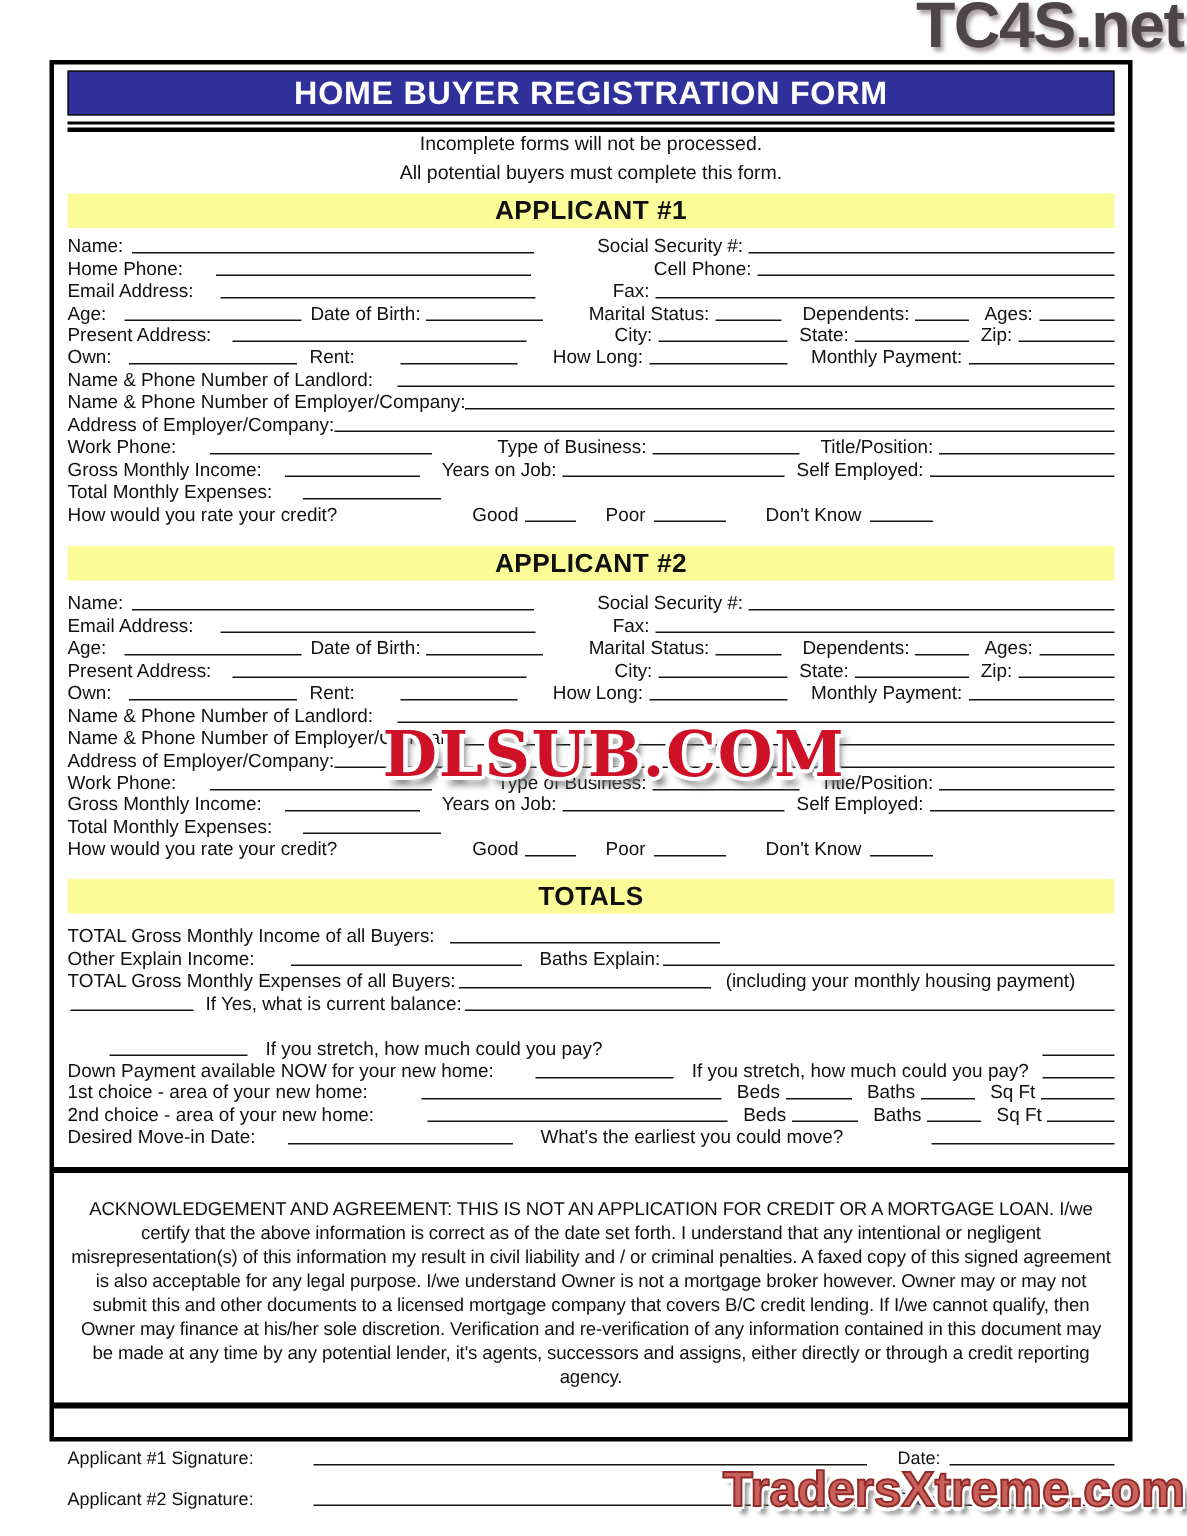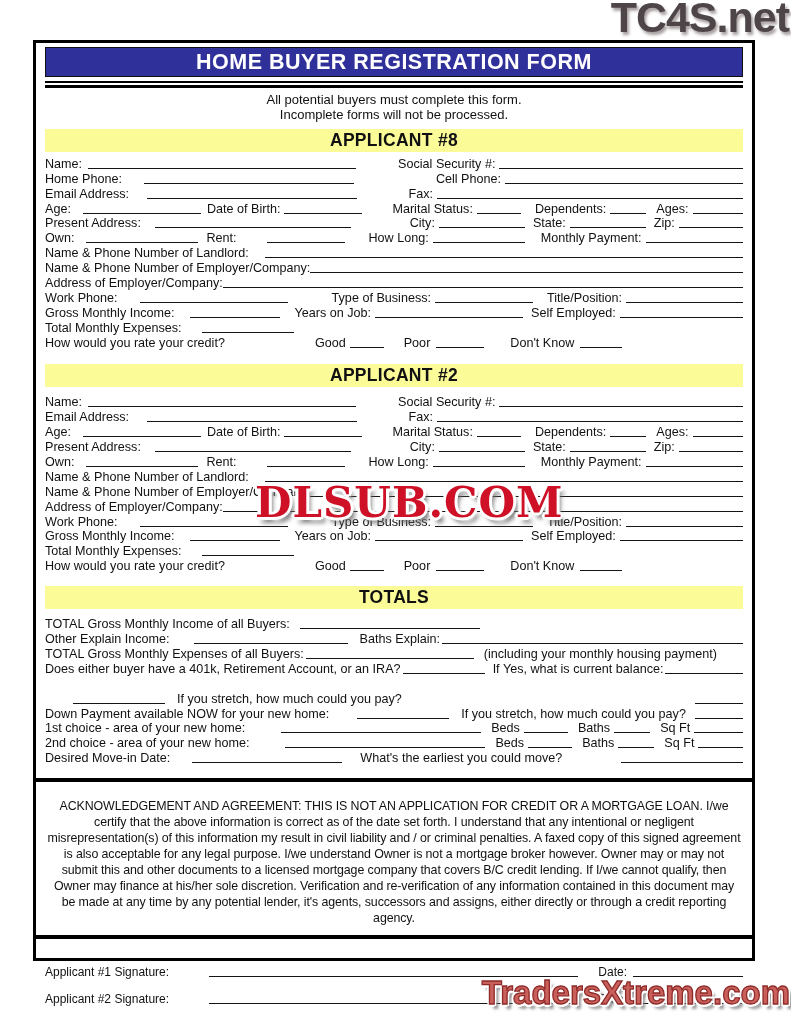--- a/index.html
+++ b/index.html
@@ -43,25 +43,25 @@
 <div class="wm-top">TC4S.net</div>
 
 <div class="form">
 
   <div class="hdr-bar">
     <span class="t">HOME BUYER REGISTRATION FORM</span>
   </div>
   <div class="rule-thin"></div>
   <div class="rule-med"></div>
 
+  <div class="notice" style="margin-top:0;">Incomplete forms will not be processed.</div>
   <div class="notice">All potential buyers must complete this form.</div>
-  <div class="notice" style="margin-top:0;">Incomplete forms will not be processed.</div>
 
   <div class="sec-bar">
-    <span class="t">APPLICANT #8</span>
+    <span class="t">APPLICANT #1</span>
   </div>
   <div class="rows">
       <div class="frow">
         <span class="flab">Name:</span>
         <span class="fgap" style="flex: 0 0 6px;"></span>
         <span class="flin" style="flex: 0 0 268px;"></span>
         <span class="fgap" style="flex: 0 0 42px;"></span>
         <span class="flab">Social Security #:</span>
         <span class="fgap" style="flex: 0 0 4px;"></span>
         <span class="flin" style="flex: 1 1 30px;"></span>
@@ -357,21 +357,20 @@
         <span class="flin" style="flex: 1 1 30px;"></span>
       </div>
       <div class="frow">
         <span class="flab">TOTAL Gross Monthly Expenses of all Buyers:</span>
         <span class="fgap" style="flex: 0 0 2px;"></span>
         <span class="flin" style="flex: 0 0 168px;"></span>
         <span class="fgap" style="flex: 0 0 10px;"></span>
         <span class="flab">(including your monthly housing payment)</span>
       </div>
       <div class="frow">
-        <span class="flab">Does either buyer have a 401k, Retirement Account, or an IRA?</span>
         <span class="fgap" style="flex: 0 0 2px;"></span>
         <span class="flin" style="flex: 0 0 82px;"></span>
         <span class="fgap" style="flex: 0 0 8px;"></span>
         <span class="flab">If Yes, what is current balance:</span>
         <span class="fgap" style="flex: 0 0 2px;"></span>
         <span class="flin" style="flex: 1 1 30px;"></span>
       </div>
       <div class="frow blank"></div>
       <div class="frow">
         <span class="fgap" style="flex: 0 0 28px;"></span>

